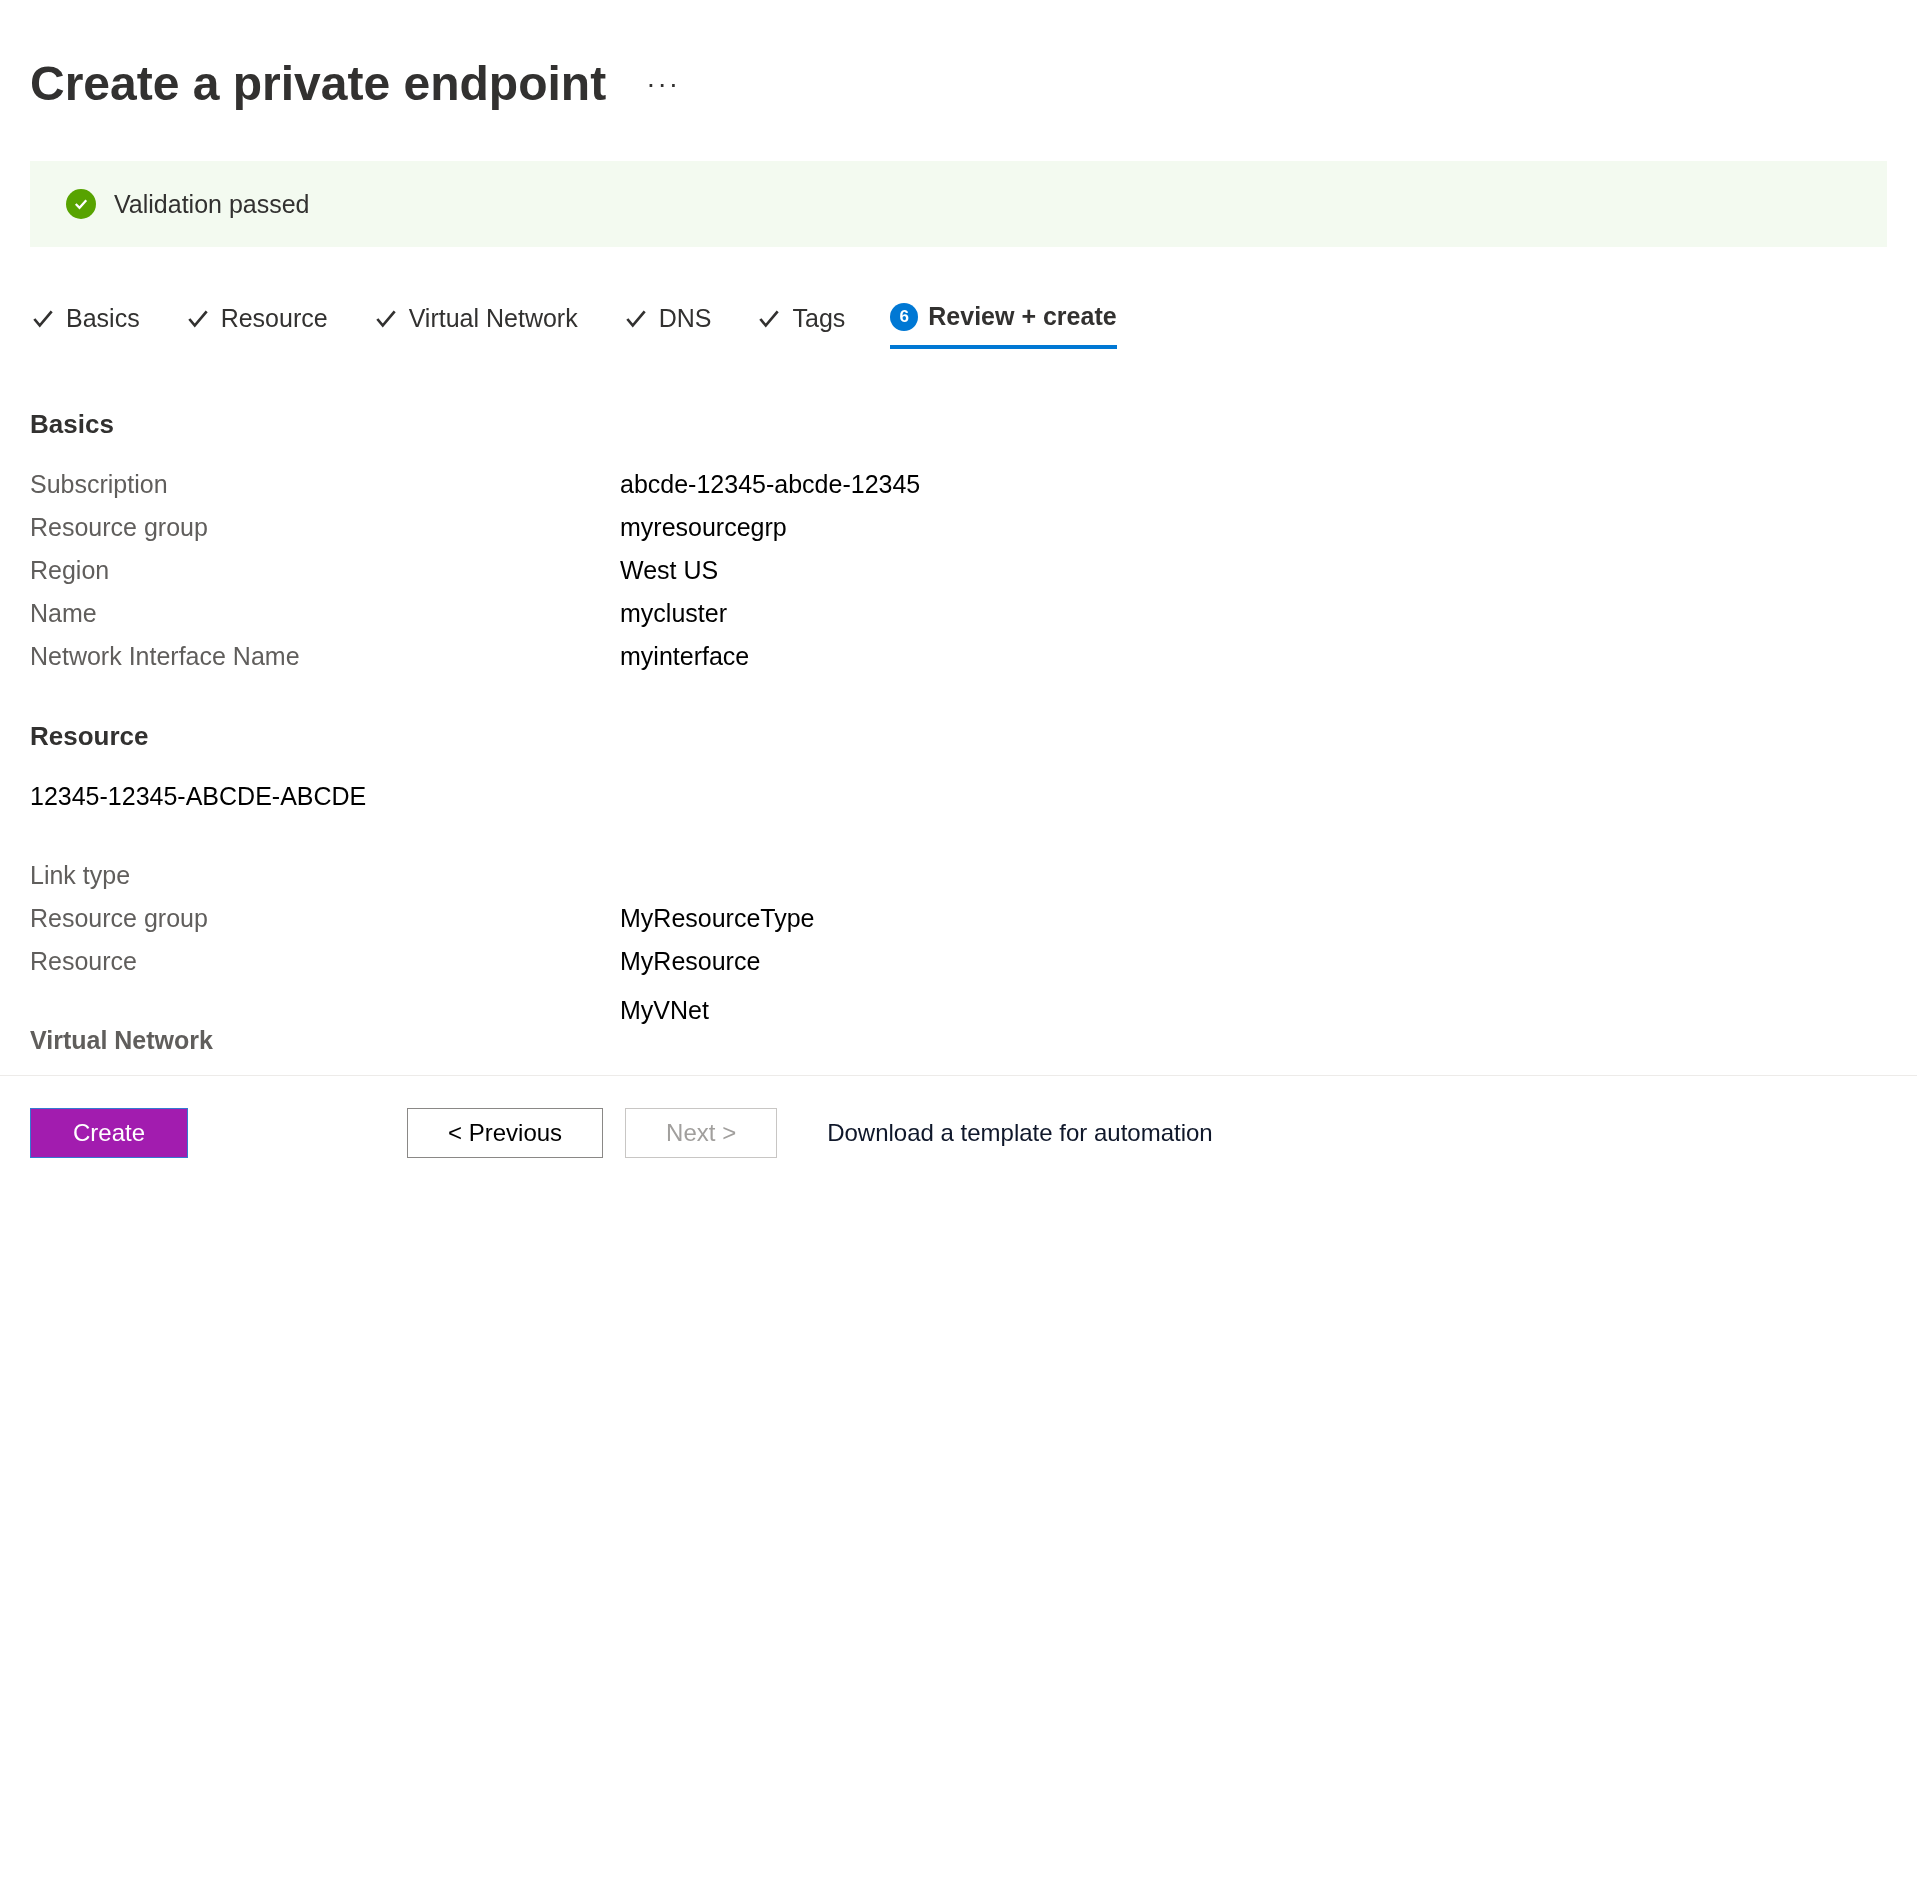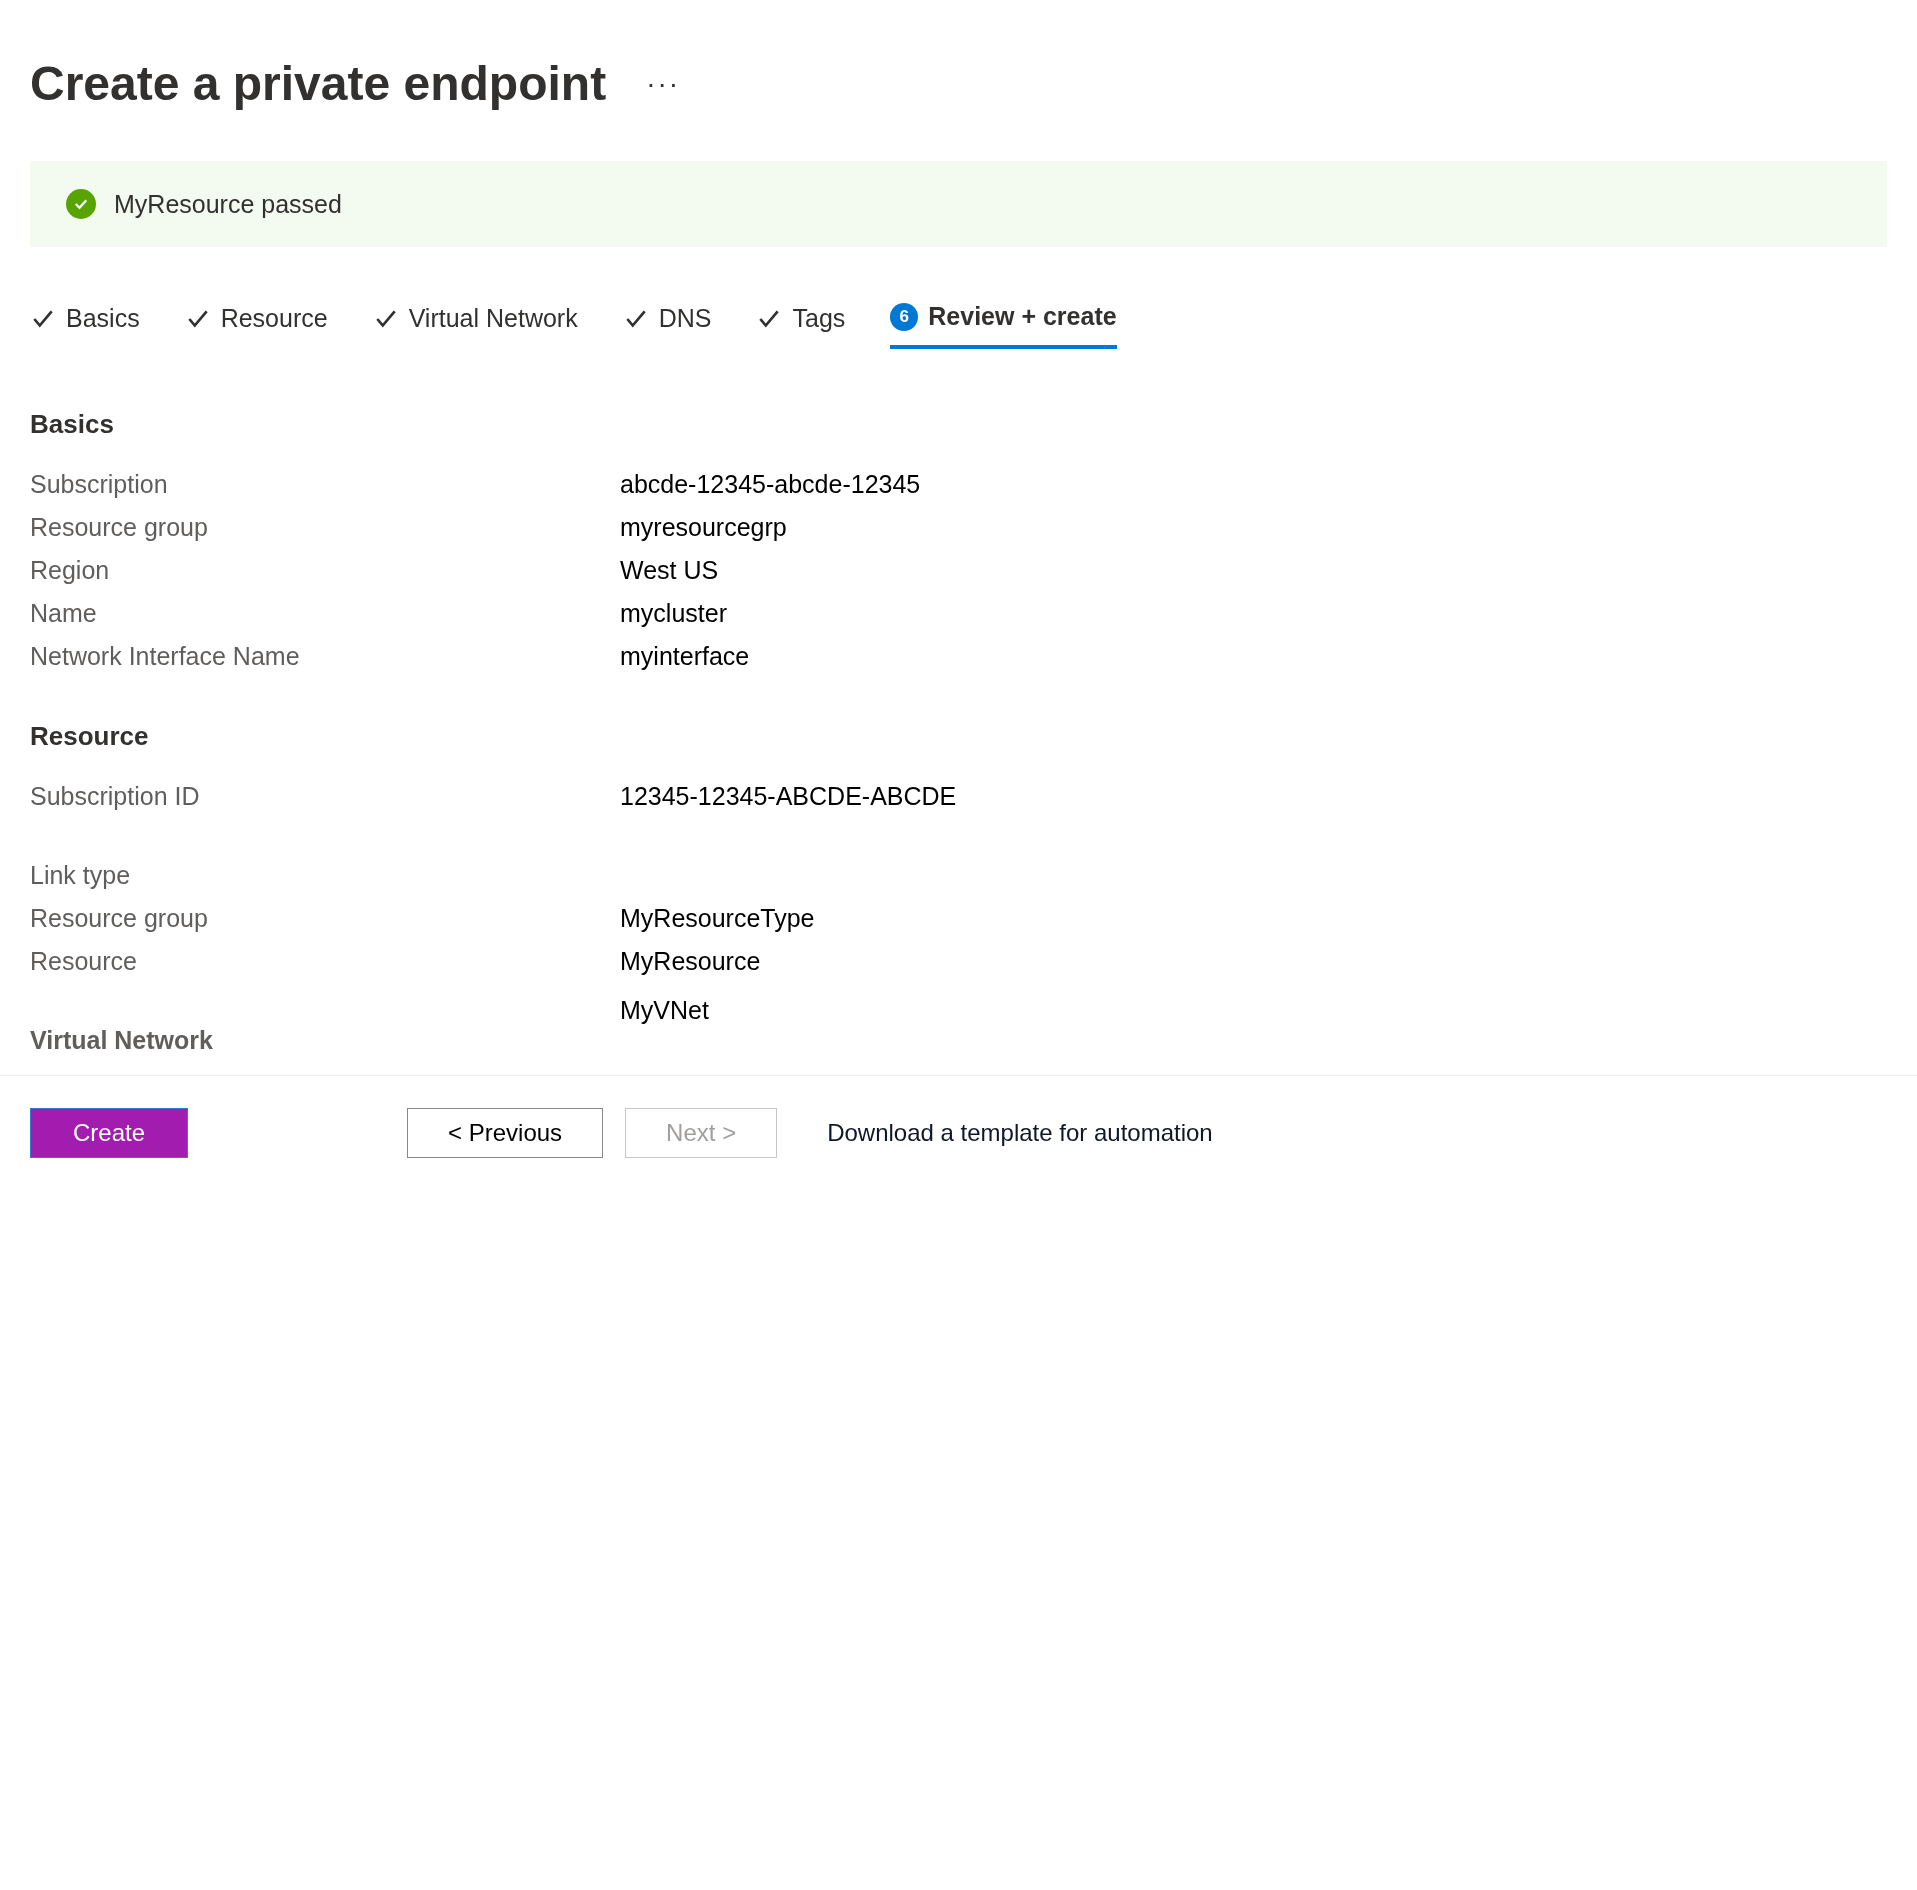--- a/index.html
+++ b/index.html
@@ -172,21 +172,21 @@
     <h1 class="page-title">Create a private endpoint</h1>
     <span class="ellipsis">···</span>
   </div>
 
   <div class="validation-banner">
     <span class="validation-icon">
       <svg viewBox="0 0 24 24">
           <polyline points="5 12 10 17 19 7"></polyline>
         </svg>
     </span>
-    <span class="validation-text">MyResource passed</span>
+    <span class="validation-text">Validation passed</span>
   </div>
 
   <div class="tabs">
     <div class="tab">
       <span class="tab-check"><svg viewBox="0 0 24 24">
             <polyline points="4 12 9 18 20 5"></polyline>
           </svg></span>
       <span>Basics</span>
     </div>
     <div class="tab">
@@ -239,21 +239,20 @@
     </div>
     <div class="row">
       <div class="row-label">Network Interface Name</div>
       <div class="row-value">myinterface</div>
     </div>
   </div>
 
   <div class="section">
     <div class="section-title">Resource</div>
     <div class="row" style="margin-bottom:50px;">
-      <div class="row-label">Subscription ID</div>
       <div class="row-value">12345-12345-ABCDE-ABCDE</div>
     </div>
     <div class="row">
       <div class="row-label">Link type</div>
       <div class="row-value"></div>
     </div>
     <div class="row">
       <div class="row-label">Resource group</div>
       <div class="row-value">MyResourceType</div>
     </div>

